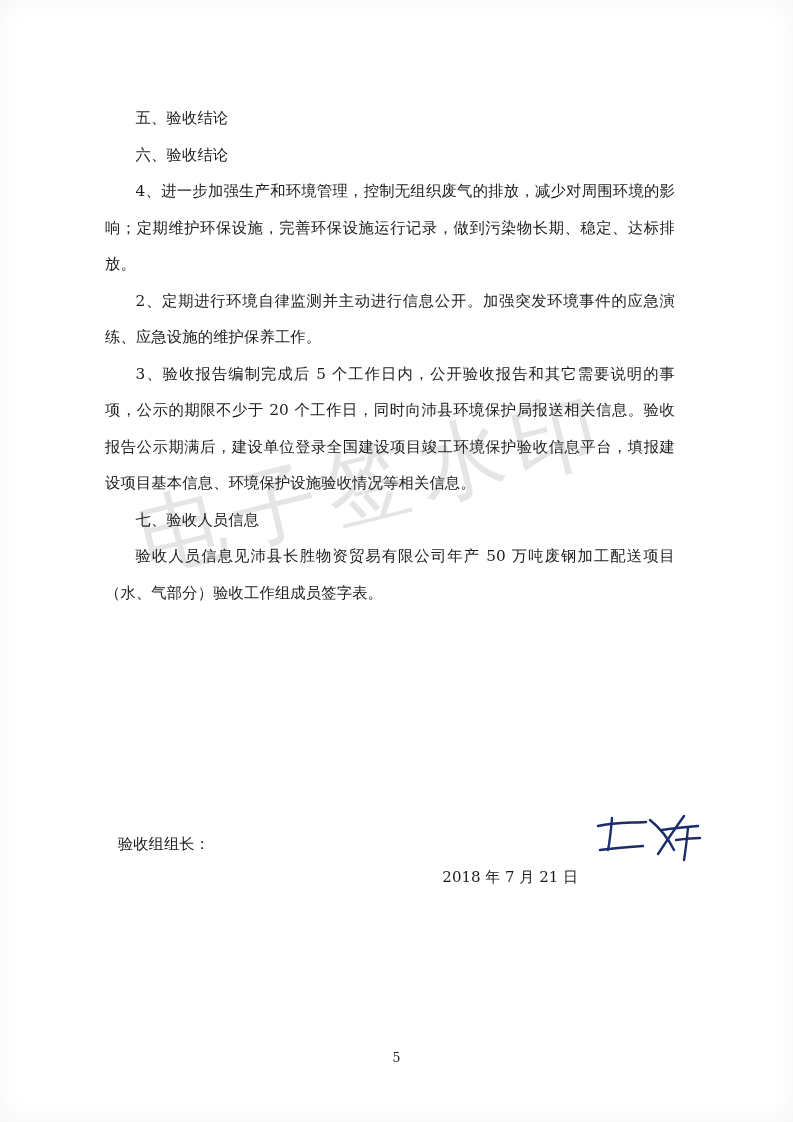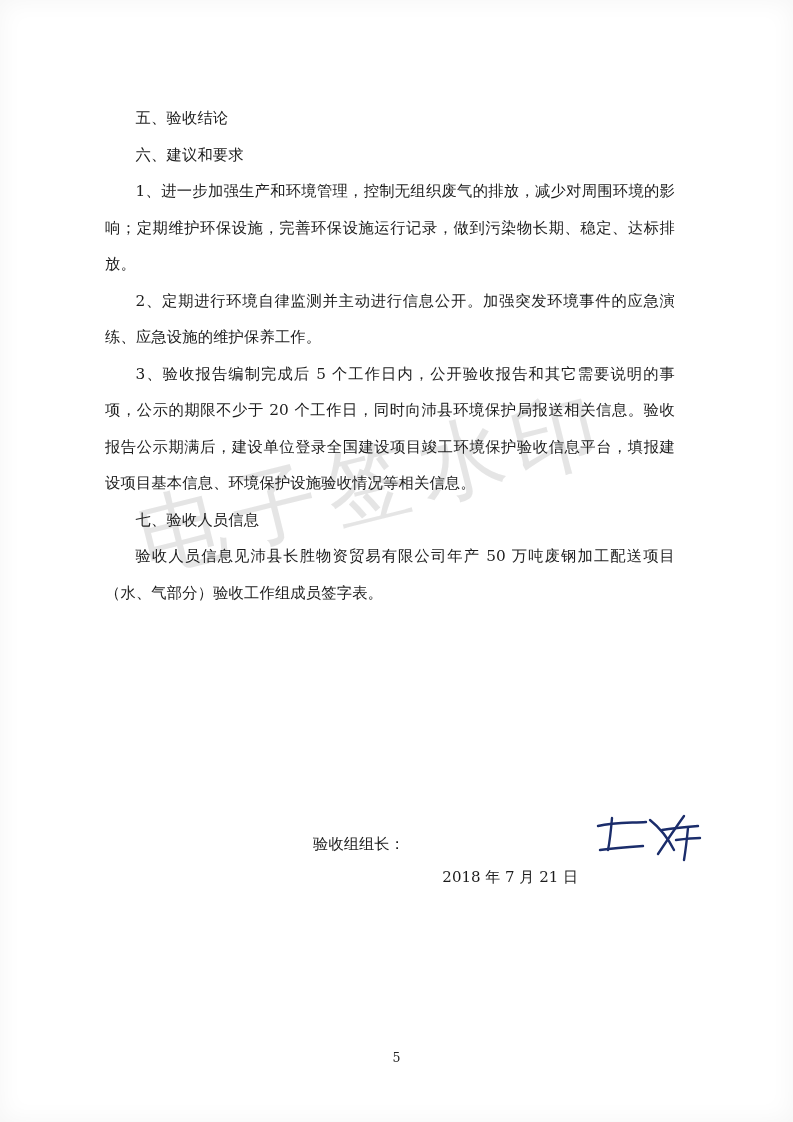--- a/index.html
+++ b/index.html
@@ -54,21 +54,21 @@
   .signature-block {
     position: absolute;
     left: 118px;
     top: 828px;
     width: 570px;
   }
   .sig-row {
     font-size: 15.3px;
     line-height: 33px;
     color: #1c1c1c;
-    text-align: center;
+    text-align: left;
     padding-right: 88px;
     position: relative;
   }
   .sig-date {
     font-size: 15px;
     line-height: 33px;
     color: #1c1c1c;
     text-align: right;
     padding-right: 110px;
   }
@@ -109,22 +109,22 @@
 <body>
 
 <div class="page">
 
   <div class="watermark">电子签水印</div>
 
   <div class="content">
 
     <p class="doc-line heading">五、验收结论</p>
 
-    <p class="doc-line heading">六、建议和要求</p>
-    <p class="doc-line body-para">1、进一步加强生产和环境管理，控制无组织废气的排放，减少对周围环境的影响；定期维护环保设施，完善环保设施运行记录，做到污染物长期、稳定、达标排放。</p>
+    <p class="doc-line heading">六、验收结论</p>
+    <p class="doc-line body-para">4、进一步加强生产和环境管理，控制无组织废气的排放，减少对周围环境的影响；定期维护环保设施，完善环保设施运行记录，做到污染物长期、稳定、达标排放。</p>
     <p class="doc-line body-para">2、定期进行环境自律监测并主动进行信息公开。加强突发环境事件的应急演练、应急设施的维护保养工作。</p>
     <p class="doc-line body-para">3、验收报告编制完成后 5 个工作日内，公开验收报告和其它需要说明的事项，公示的期限不少于 20 个工作日，同时向沛县环境保护局报送相关信息。验收报告公示期满后，建设单位登录全国建设项目竣工环境保护验收信息平台，填报建设项目基本信息、环境保护设施验收情况等相关信息。</p>
 
     <p class="doc-line heading">七、验收人员信息</p>
     <p class="doc-line body-para">验收人员信息见沛县长胜物资贸易有限公司年产 50 万吨废钢加工配送项目（水、气部分）验收工作组成员签字表。</p>
 
   </div>
 
   <div class="signature-block">
     <div class="sig-row">

